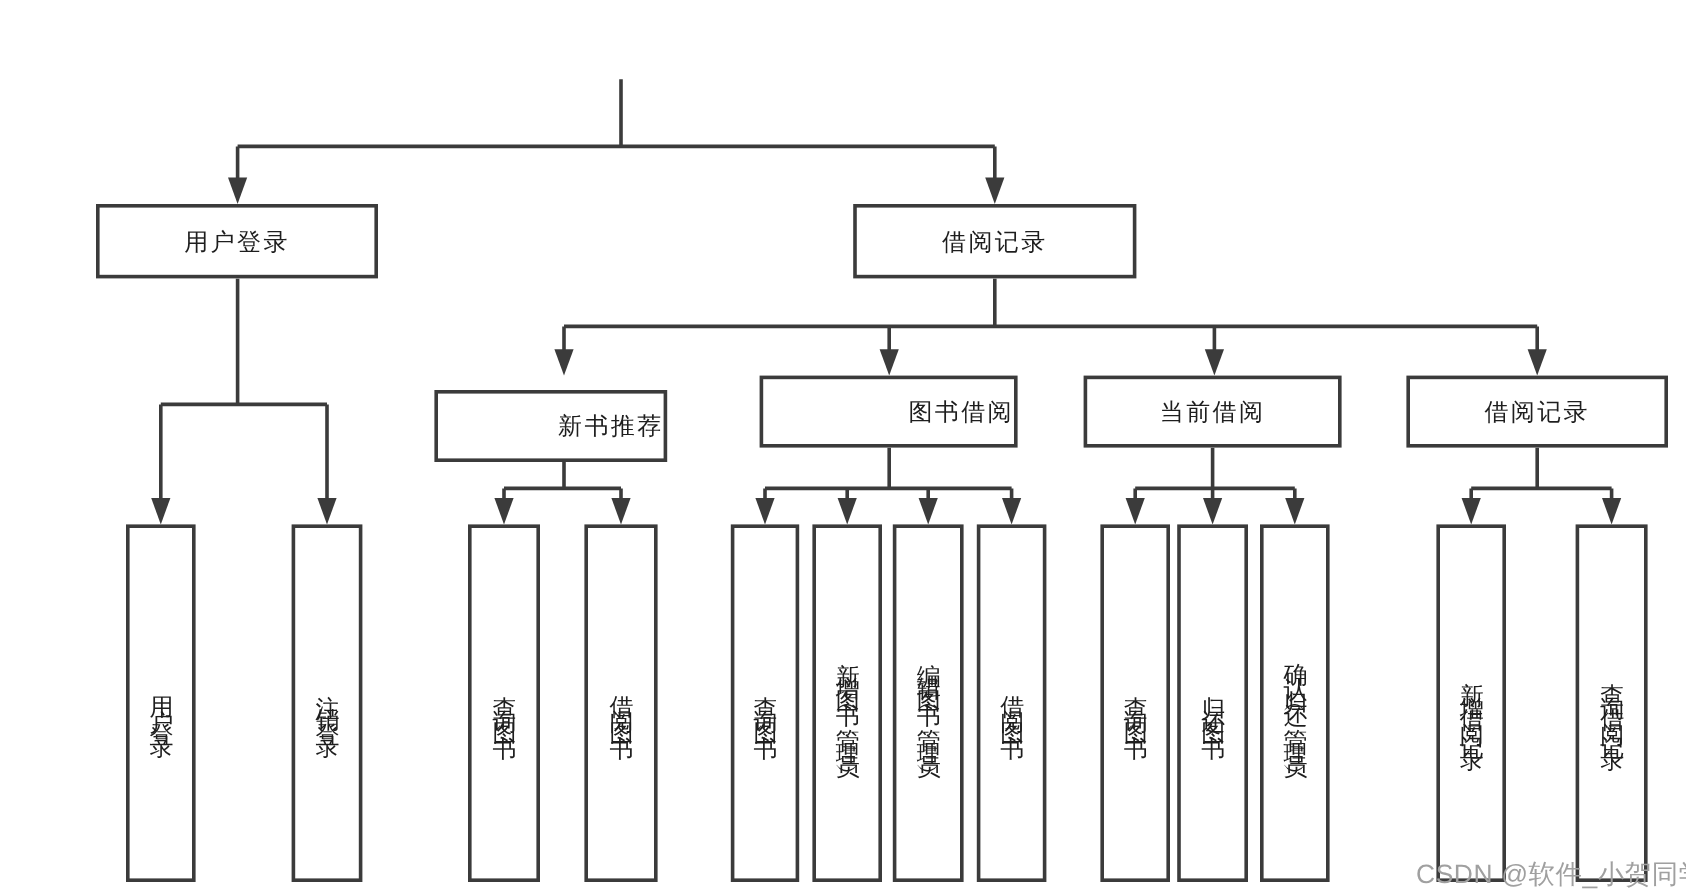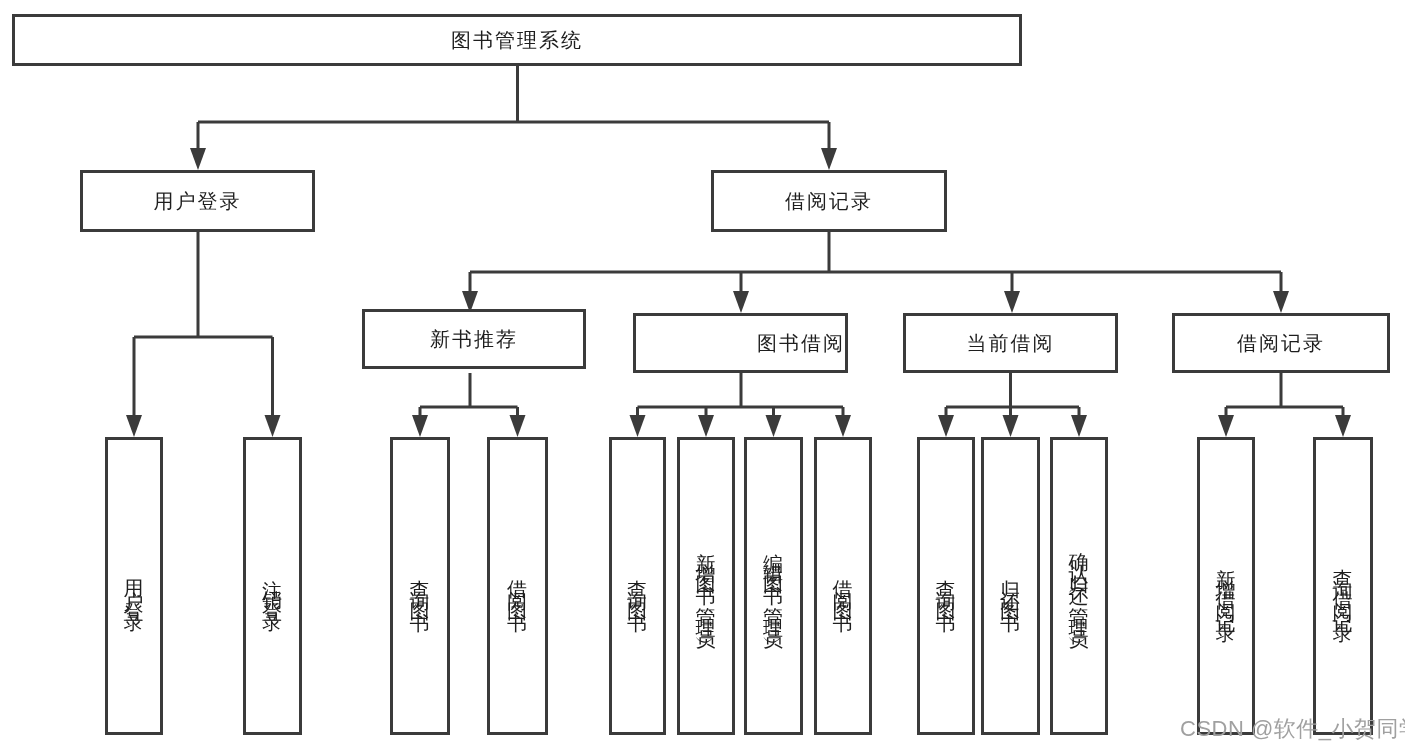--- a/index.html
+++ b/index.html
@@ -89,32 +89,29 @@
       <polygon points="765.5,415 781.5,415 773.5,437"></polygon>
       <polygon points="835,415 851,415 843,437"></polygon>
       <polygon points="938,415 954,415 946,437"></polygon>
       <polygon points="1002.5,415 1018.5,415 1010.5,437"></polygon>
       <polygon points="1071,415 1087,415 1079,437"></polygon>
       <polygon points="1218,415 1234,415 1226,437"></polygon>
       <polygon points="1335,415 1351,415 1343,437"></polygon>
     </g>
   </svg>
 
-  <div class="node" style="left:12px; top:14px; width:1010px; height:52px;">
-    <span>图书管理系统</span>
-  </div>
 
   <div class="node" style="left:80px; top:170px; width:235px; height:62px;">
     <span>用户登录</span>
   </div>
   <div class="node" style="left:711px; top:170px; width:236px; height:62px;">
     <span>借阅记录</span>
   </div>
 
-  <div class="node" style="left:362px; top:309px; width:224px; height:60px;">
+  <div class="node" style="left:362px; top:325px; width:194px; height:60px;justify-content:flex-end;">
     <span>新书推荐</span>
   </div>
   <div class="node" style="left:633px; top:313px; width:215px; height:60px;justify-content:flex-end;">
     <span>图书借阅</span>
   </div>
   <div class="node" style="left:903px; top:313px; width:215px; height:60px;text-align:center;">
     <span>当前借阅</span>
   </div>
   <div class="node" style="left:1172px; top:313px; width:218px; height:60px;">
     <span>借阅记录</span>

